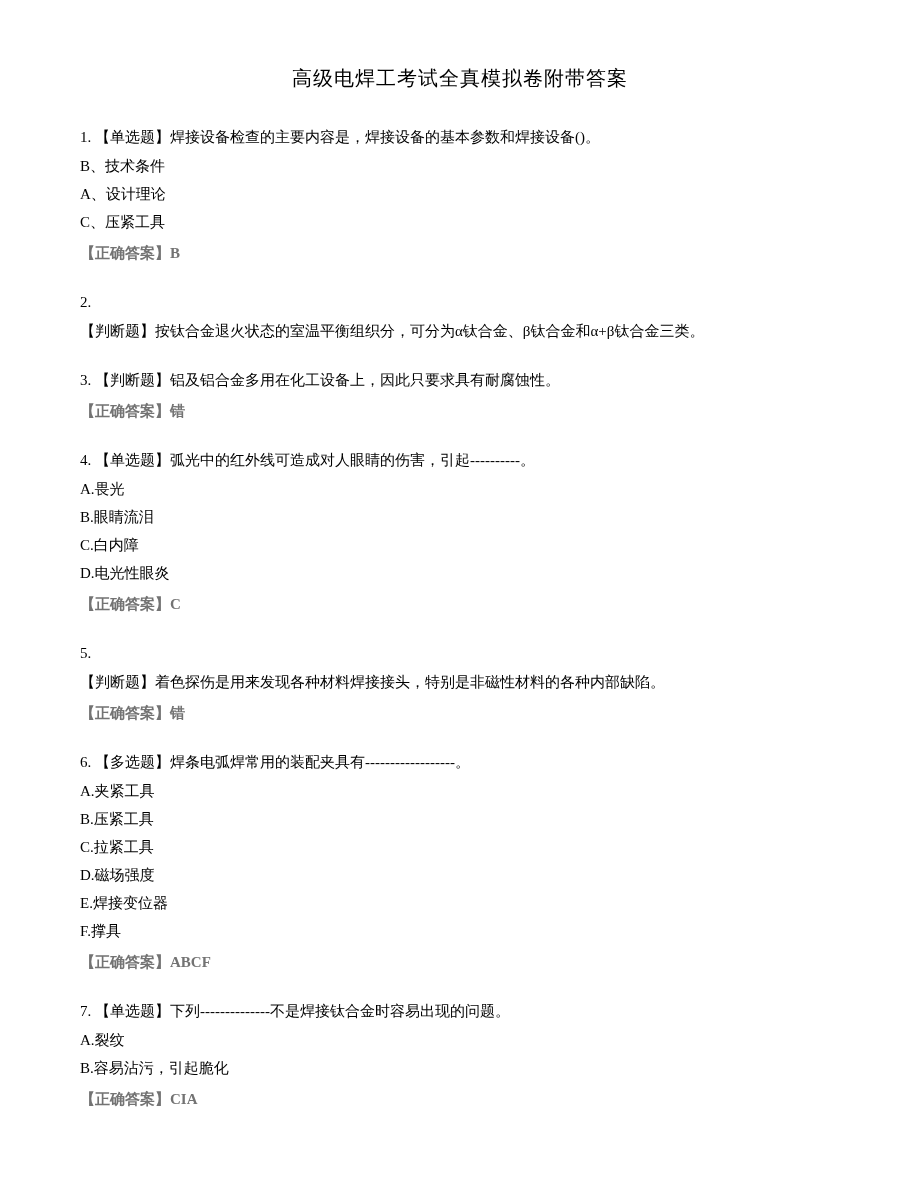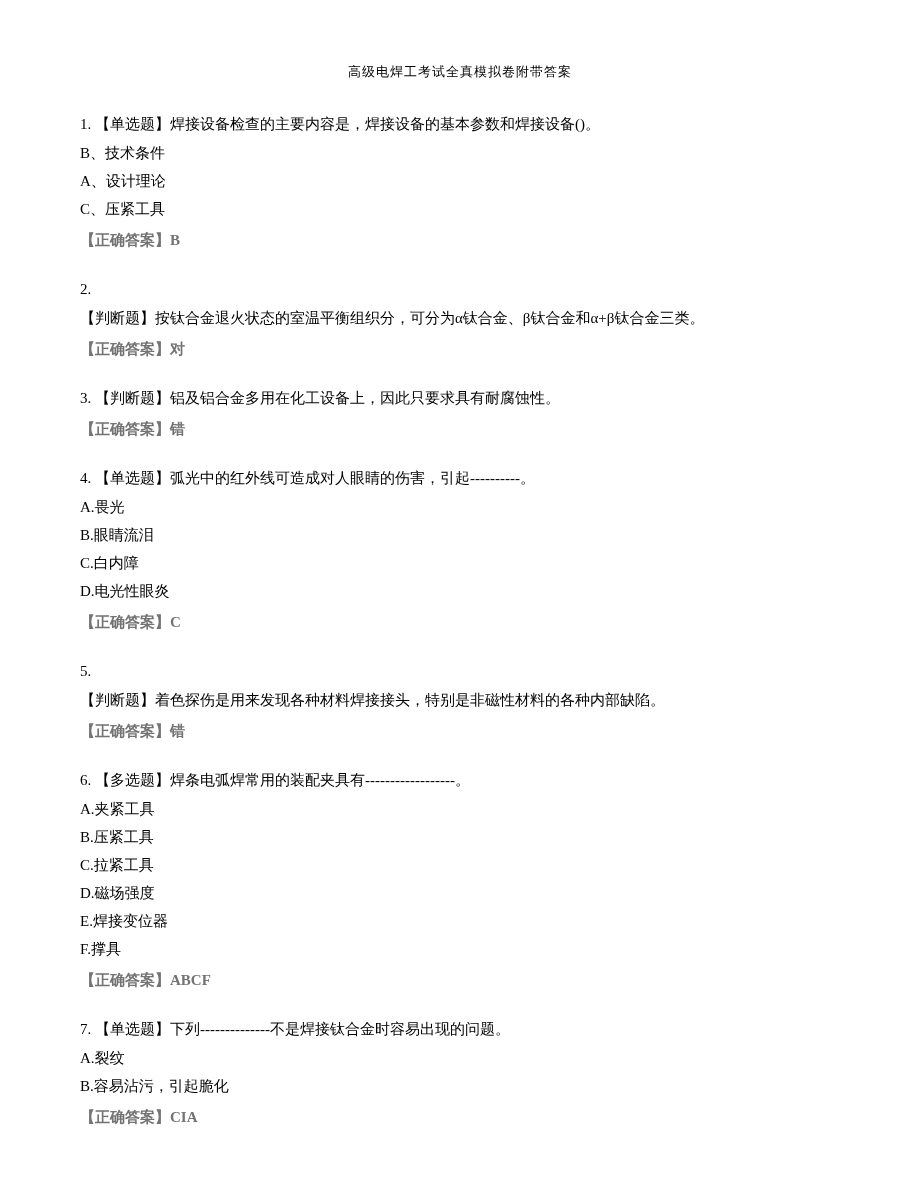--- a/index.html
+++ b/index.html
@@ -10,21 +10,21 @@
     body {
       background: #ffffff;
       font-family: "SimSun", "宋体", serif;
       font-size: 15px;
       color: #000000;
       padding: 60px 80px;
       line-height: 1.8;
     }
     .page-title {
       text-align: center;
-      font-size: 13px;
+      font-size: 20px;
       font-weight: normal;
       margin-bottom: 28px;
       letter-spacing: 1px;
     }
     .question-block {
       margin-bottom: 22px;
     }
     .question-number-line {
       margin-bottom: 2px;
       margin-top: 20px;
@@ -59,23 +59,20 @@
       <span>【正确答案】</span><span>B</span>
     </div>
     </div>
     <div class="question-block">
       <div class="question-number-line">
         <span>2.</span>
       </div>
       <div class="question-text">
         <span>【判断题】</span><span>按钛合金退火状态的室温平衡组织分，可分为α钛合金、β钛合金和α+β钛合金三类。</span>
       </div>
-      <div class="answer">
-      <span>【正确答案】</span><span>对</span>
-    </div>
     </div>
     <div class="question-block">
       <div class="question-number-line">
         <span>3. </span><span>【判断题】</span><span>铝及铝合金多用在化工设备上，因此只要求具有耐腐蚀性。</span>
       </div>
       <div class="answer">
       <span>【正确答案】</span><span>错</span>
     </div>
     </div>
     <div class="question-block">

